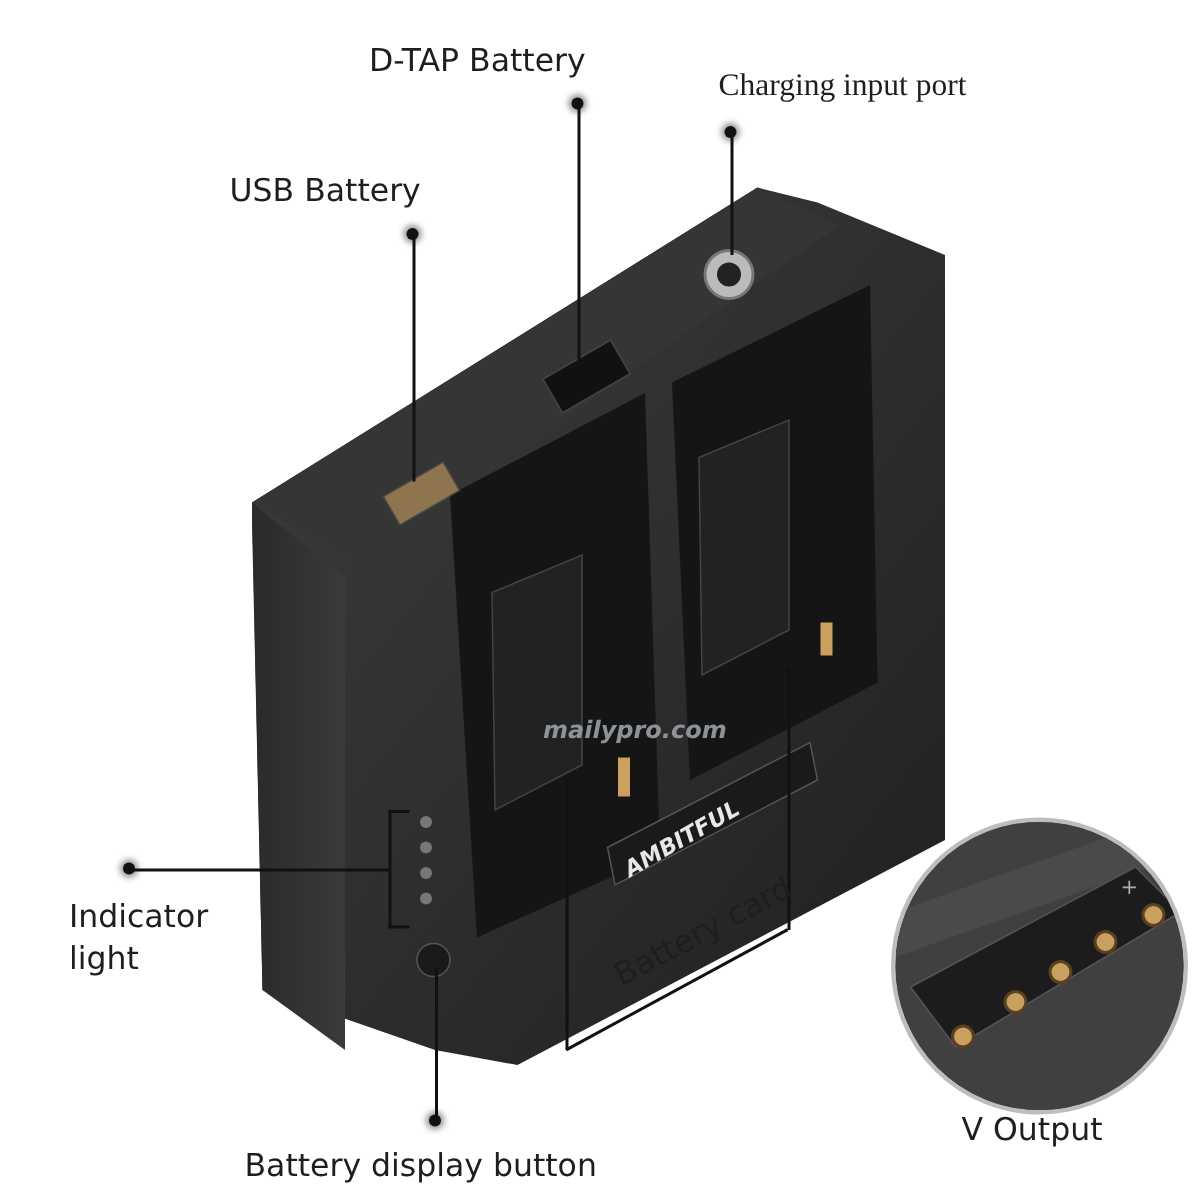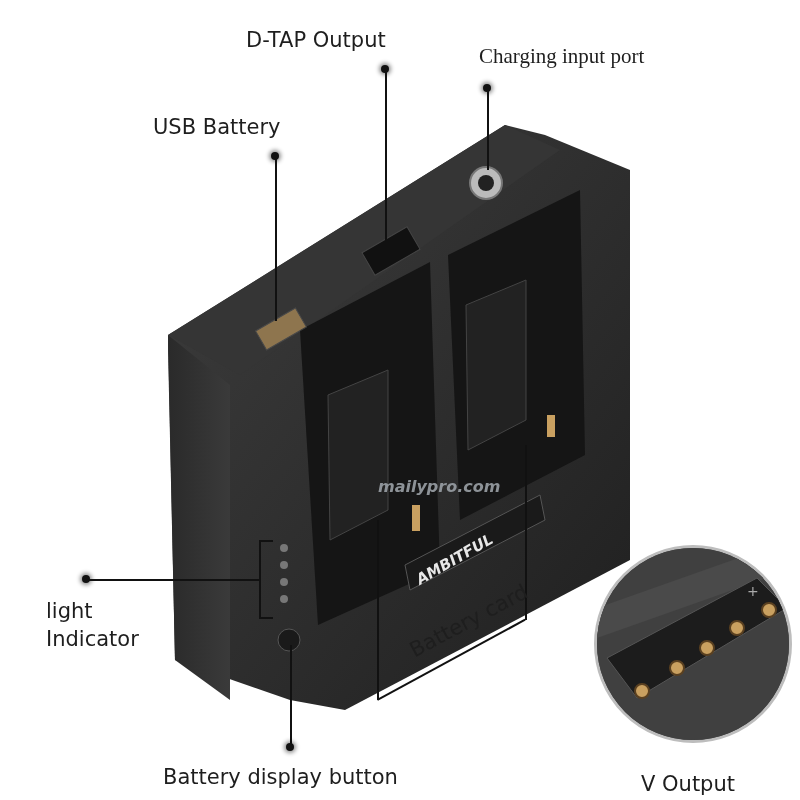--- a/index.html
+++ b/index.html
@@ -1,21 +1,21 @@
 <!DOCTYPE html>
 <html><head>
 <meta charset="utf-8">
 <style>
   html,body{margin:0;padding:0;background:#ffffff;}
   body{width:800px;height:800px;position:relative;overflow:hidden;font-family:"DejaVu Sans","Liberation Sans",sans-serif;color:#1a1a1a;}
   .label{position:absolute;font-size:21px;line-height:1.3;color:#1e1e1e;white-space:nowrap;}
   .dot{position:absolute;width:8px;height:8px;border-radius:50%;background:#111;box-shadow:0 0 4px 2px rgba(0,0,0,.45);}
   .line{position:absolute;background:#111;}
   .device{position:absolute;inset:0;}
-  .watermark{position:absolute;left:362px;top:477px;font-family:"DejaVu Sans",sans-serif;font-weight:bold;font-style:italic;font-size:16px;color:#9aa0a6;opacity:.9;margin-left:16px;}
+  .watermark{position:absolute;left:362px;top:477px;font-family:"DejaVu Sans",sans-serif;font-weight:bold;font-style:italic;font-size:16px;color:#9aa0a6;opacity:.9;}
   .inset{position:absolute;left:594px;top:545px;width:198px;height:198px;border-radius:50%;overflow:hidden;background:#3a3a3a;border:3px solid #bdbdbd;box-sizing:border-box;}
 </style>
 </head>
 <body>
 
 <div class="device">
   <svg width="800" height="800" viewBox="0 0 800 800">
     <defs>
       <linearGradient id="gBody" x1="0" y1="0" x2="1" y2="1">
         <stop offset="0" stop-color="#3e3e3e"></stop>
@@ -57,40 +57,40 @@
     <circle cx="284" cy="565" r="4" fill="#777"></circle>
     <circle cx="284" cy="582" r="4" fill="#777"></circle>
     <circle cx="284" cy="599" r="4" fill="#777"></circle>
 
     <circle cx="289" cy="640" r="11" fill="#1a1a1a" stroke="#555"></circle>
   </svg>
 </div>
 
 <div class="watermark">mailypro.com</div>
 
-<div class="label" style="left:246px;top:27px;">D-TAP Output</div>
+<div class="label" style="left:246px;top:27px;">D-TAP Battery</div>
 <div class="dot" style="left:381px;top:65px;"></div>
 <div class="line" style="left:385px;top:69px;width:1.5px;height:190px;"></div>
 
 <div class="label" style="left:479px;top:43px;font-family:Liberation Serif, serif;">Charging input port</div>
 <div class="dot" style="left:483px;top:84px;"></div>
 <div class="line" style="left:487px;top:88px;width:1.5px;height:82px;"></div>
 
 <div class="label" style="left:153px;top:114px;">USB Battery</div>
 <div class="dot" style="left:271px;top:152px;"></div>
 <div class="line" style="left:275px;top:156px;width:1.5px;height:165px;"></div>
 
 <div class="dot" style="left:82px;top:575px;"></div>
 <div class="line" style="left:86px;top:579px;width:174px;height:1.5px;"></div>
 <div class="line" style="left:259px;top:540px;width:1.5px;height:78px;"></div>
 <div class="line" style="left:259px;top:540px;width:14px;height:1.5px;"></div>
 <div class="line" style="left:259px;top:617px;width:14px;height:1.5px;"></div>
 <div class="label" style="left:46px;top:597px;line-height:28px;">
+  <div>Indicator</div>
   <div>light</div>
-  <div>Indicator</div>
 </div>
 
 <div class="line" style="left:290px;top:645px;width:1.5px;height:100px;"></div>
 <div class="dot" style="left:286px;top:743px;"></div>
 <div class="label" style="left:163px;top:764px;text-align:center;">Battery display button</div>
 
 <div class="line" style="left:377px;top:520px;width:1.5px;height:180px;"></div>
 <div class="line" style="left:525px;top:445px;width:1.5px;height:175px;"></div>
 <div class="line" style="left:377px;top:699px;width:168px;height:1.5px;transform-origin:0 0;transform:rotate(-28.5deg);"></div>
 <div class="label" style="left:405px;top:640px;transform:rotate(-28deg);transform-origin:0 0;">Battery card</div>
@@ -101,13 +101,13 @@
     <polygon points="0,60 198,-10 198,20 0,90" fill="#4a4a4a"></polygon>
     <polygon points="10,110 160,30 190,60 40,150" fill="#1c1c1c" stroke="#555"></polygon>
     <text x="150" y="48" fill="#aaa" font-size="14" font-family="DejaVu Sans, sans-serif">+</text>
     <circle cx="45" cy="143" r="7" fill="#c9a060" stroke="#5a4020" stroke-width="2"></circle>
     <circle cx="80" cy="120" r="7" fill="#c9a060" stroke="#5a4020" stroke-width="2"></circle>
     <circle cx="110" cy="100" r="7" fill="#c9a060" stroke="#5a4020" stroke-width="2"></circle>
     <circle cx="140" cy="80" r="7" fill="#c9a060" stroke="#5a4020" stroke-width="2"></circle>
     <circle cx="172" cy="62" r="7" fill="#c9a060" stroke="#5a4020" stroke-width="2"></circle>
   </svg>
 </div>
-<div class="label" style="left:641px;top:740px;margin-top:31px;">V Output</div>
+<div class="label" style="left:641px;top:740px;">V Output</div>
 
 </body></html>

